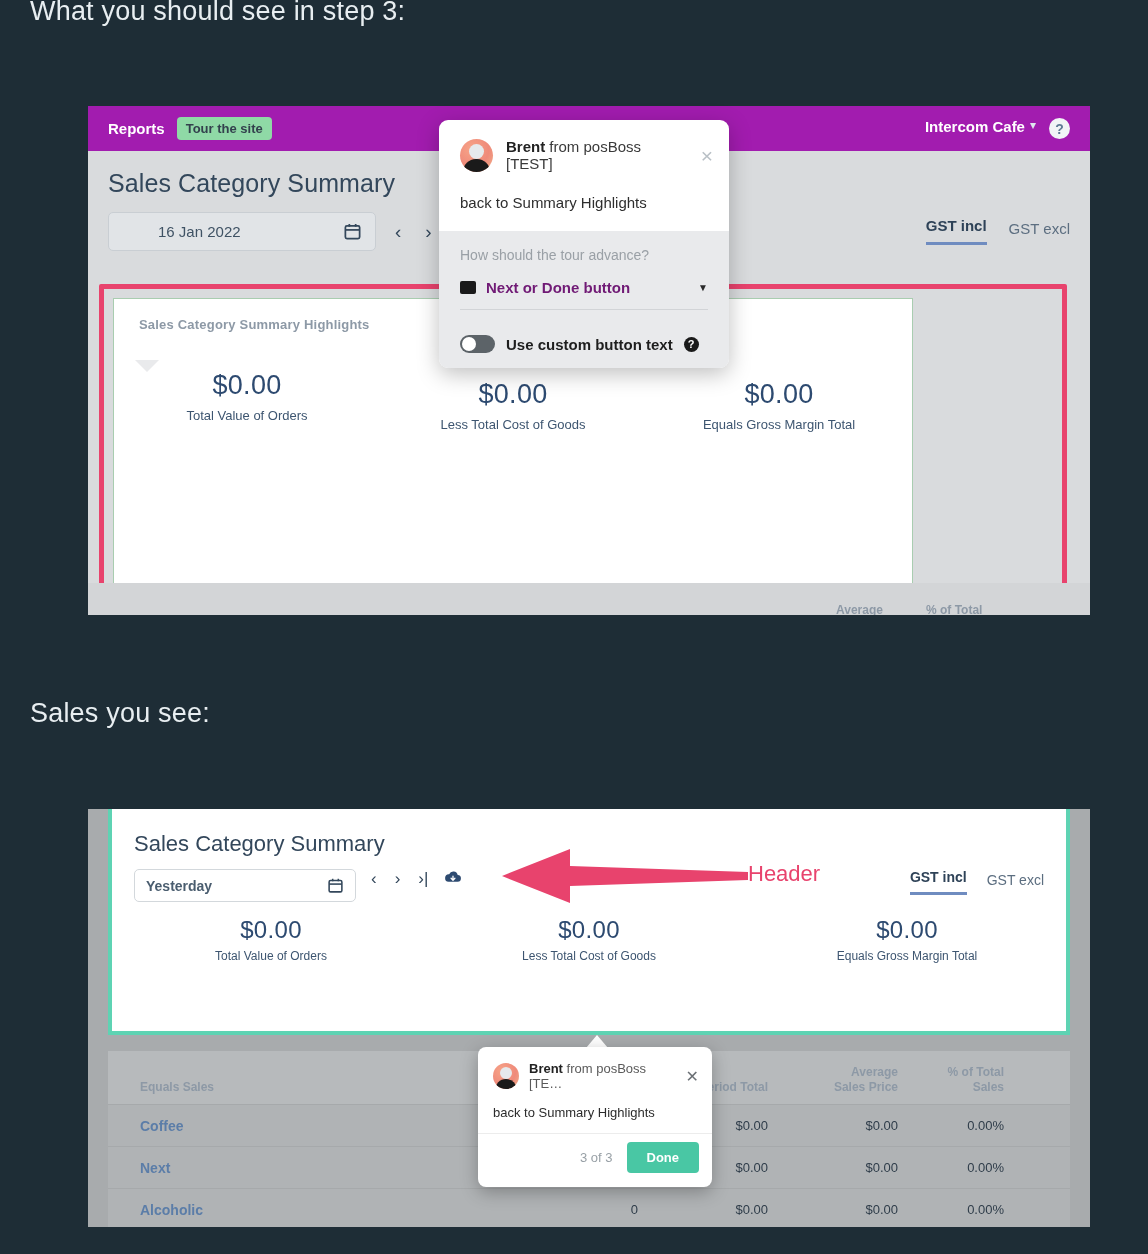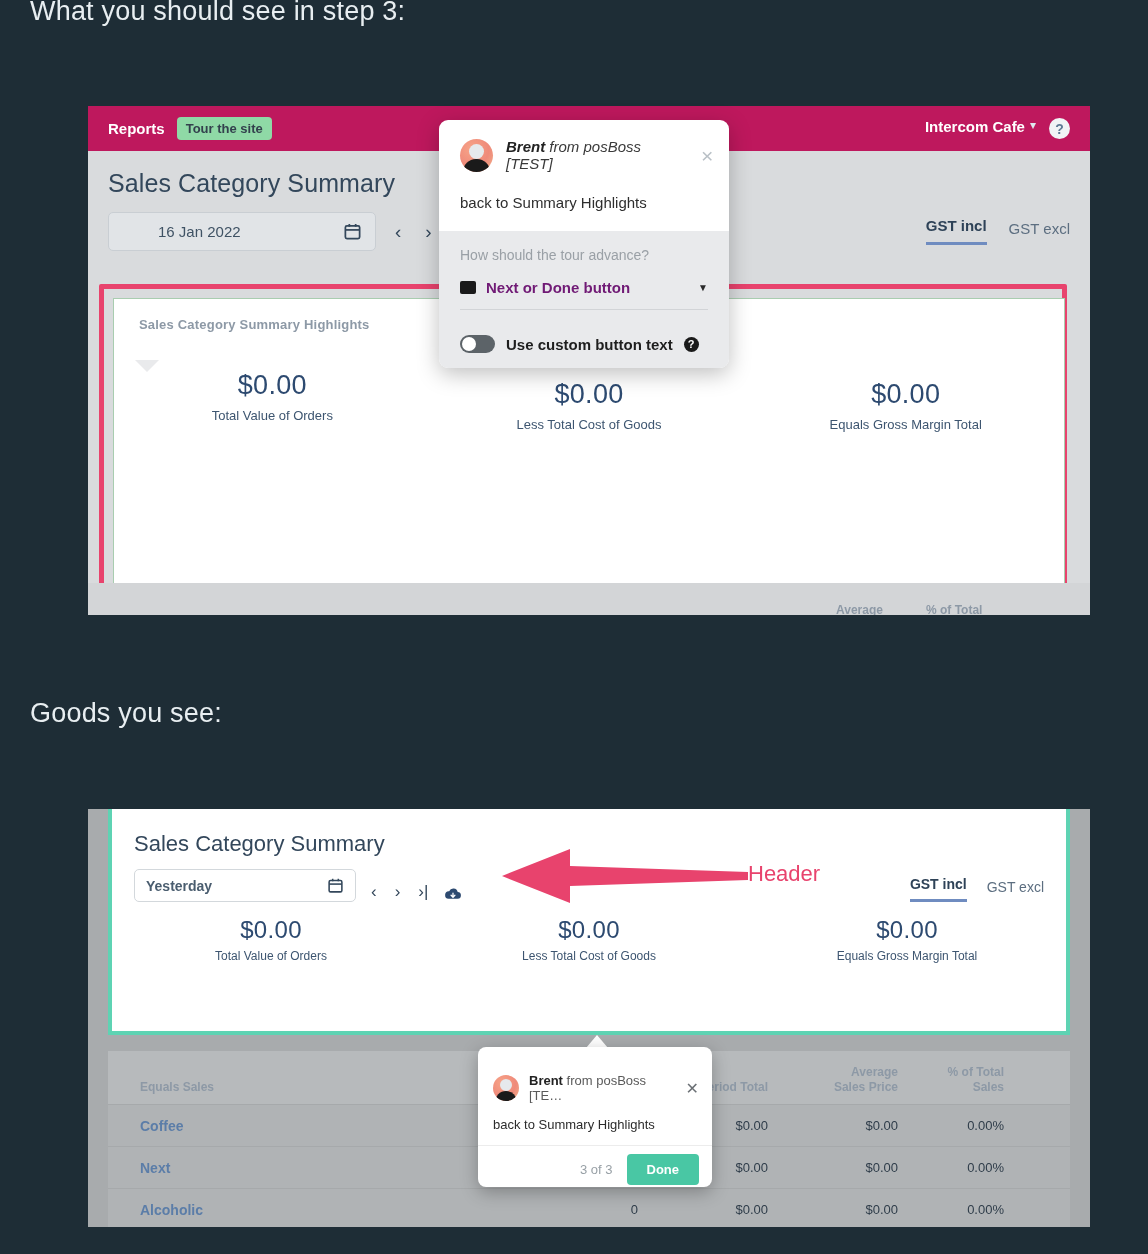--- a/index.html
+++ b/index.html
@@ -27,21 +27,21 @@
   .app-shot {
     position: absolute;
     background: #d9dbdd;
     overflow: hidden;
   }
 
   
   #shot1 { left: 88px; top: 106px; width: 1002px; height: 509px; }
 
   .topbar {
-    height: 45px; background: #be185d;
+    height: 45px; background: #a21caf;
     display: flex; align-items: center;
     padding: 0 20px;
     gap: 32px;
   }
   .topbar-left { display: flex; align-items: center; gap: 12px; }
   .tb-reports { color: #ffffff; font-size: 15px; font-weight: 700; }
   .tb-tour {
     background: #8fd9a6; color: #33414d;
     font-size: 13px; font-weight: 600;
     padding: 4px 9px; border-radius: 4px;
@@ -90,21 +90,21 @@
   }
 
   
   .hl-outer {
     position: absolute; left: 11px; top: 178px;
     width: 968px; height: 314px;
     border: 5px solid #e8436d; border-radius: 2px;
   }
   .hl-inner {
     position: absolute; left: 9px; top: 9px;
-    width: 952px; height: 288px;
+    width: 800px; height: 288px;
     background: #ffffff; border: 1px solid #a9cdb0;
   }
   .hl-label {
     color: #8d99a6; font-size: 13px; font-weight: 700;
     padding: 18px 0 0 25px; letter-spacing: .2px;
   }
   .stats {
     display: flex; margin-top: 38px;
   }
   .stat { flex: 1; text-align: center; }
@@ -132,21 +132,21 @@
   
   #popup1 {
     position: absolute; left: 439px; top: 120px;
     width: 290px; height: 248px;
     background: #ffffff; border-radius: 9px;
     box-shadow: 0 6px 22px rgba(0,0,0,.25);
     overflow: hidden;
   }
   .pop-head {
     display: flex; align-items: center; gap: 13px;
-    padding: 18px 16px 0 21px; position: relative; font-style: italic;
+    padding: 18px 16px 0 21px; position: relative;
   }
   .avatar {
     width: 33px; height: 33px; border-radius: 50%;
     background: radial-gradient(circle at 35% 30%, #f7a488, #ef8a7a 55%, #f2b48c);
     position: relative; overflow: hidden; flex: none;
   }
   .avatar::before { 
     content: ""; position: absolute; left: 9px; top: 5px;
     width: 15px; height: 15px; border-radius: 50%;
     background: #e6e9ec;
@@ -212,21 +212,21 @@
     position: absolute; left: 20px; top: 0;
     width: 962px; height: 226px;
     background: #ffffff;
     border-left: 4px solid #5ed3b3;
     border-right: 4px solid #5ed3b3;
     border-bottom: 4px solid #5ed3b3;
   }
   .s2-head { padding: 22px 22px 0 22px; }
   .s2-title { color: #33475b; font-size: 22px; }
   .s2-controls {
-    display: flex; align-items: flex-end; gap: 12px; margin-top: 12px;
+    display: flex; align-items: flex-start; gap: 12px; margin-top: 12px;
   }
   .s2-datebox {
     width: 222px; height: 33px;
     background: #ffffff; border: 1px solid #d3d8dc; border-radius: 5px;
     display: flex; align-items: center; padding: 0 11px;
   }
   .s2-datebox .dtext { color: #4a5d6f; font-size: 14px; font-weight: 600; flex: 1; }
   .s2-arrow { color: #33475b; font-size: 17px; padding: 0 3px; cursor: pointer; }
   .s2-gst { margin-left: auto; display: flex; align-items: flex-end; gap: 20px; }
   .s2-gst .gst-tab { font-size: 14px; padding-bottom: 7px; }
@@ -272,21 +272,20 @@
   #popup2-tail {
     position: absolute; left: 586px; top: 1035px;
     width: 0; height: 0;
     border-left: 11px solid transparent;
     border-right: 11px solid transparent;
     border-bottom: 13px solid #ffffff;
   }
   .p2-head {
     display: flex; align-items: center; gap: 10px;
     padding: 14px 13px 0 15px;
-    margin-top: 12px;
   }
   .p2-avatar { width: 26px; height: 26px; }
   .p2-avatar::before { left: 7px; top: 4px; width: 12px; height: 12px; }
   .p2-avatar::after { left: 2px; top: 16px; width: 22px; height: 16px; border-radius: 11px 11px 0 0;}
   .p2-name { font-size: 13px; color: #5a5a5a; }
   .p2-name b { color: #222; font-weight: 700; }
   .p2-x { margin-left: auto; color: #6b7075; font-size: 16px; cursor: pointer; }
   .p2-body { padding: 14px 15px 13px 15px; font-size: 13px; color: #2c2c2c; }
   .p2-foot {
     border-top: 1px solid #ececec;
@@ -311,21 +310,21 @@
     color: #e8436d; font-size: 22px; font-weight: 400;
     white-space: nowrap;
   }
 </style>
 </head>
 <body>
 
 <div class="page">
 
   <div class="caption" id="cap-step3">What you should see in step 3:</div>
-  <div class="caption" id="cap-yousee">Goods you see:</div>
+  <div class="caption" id="cap-yousee">Sales you see:</div>
 
   <div class="app-shot" id="shot1">
 
     <div class="topbar">
       <div class="topbar-left">
         <span class="tb-reports">Reports</span>
         <span class="tb-tour">Tour the site</span>
       </div>
       <div class="topbar-right">
         <span class="tb-cafe">Intercom Cafe</span>

